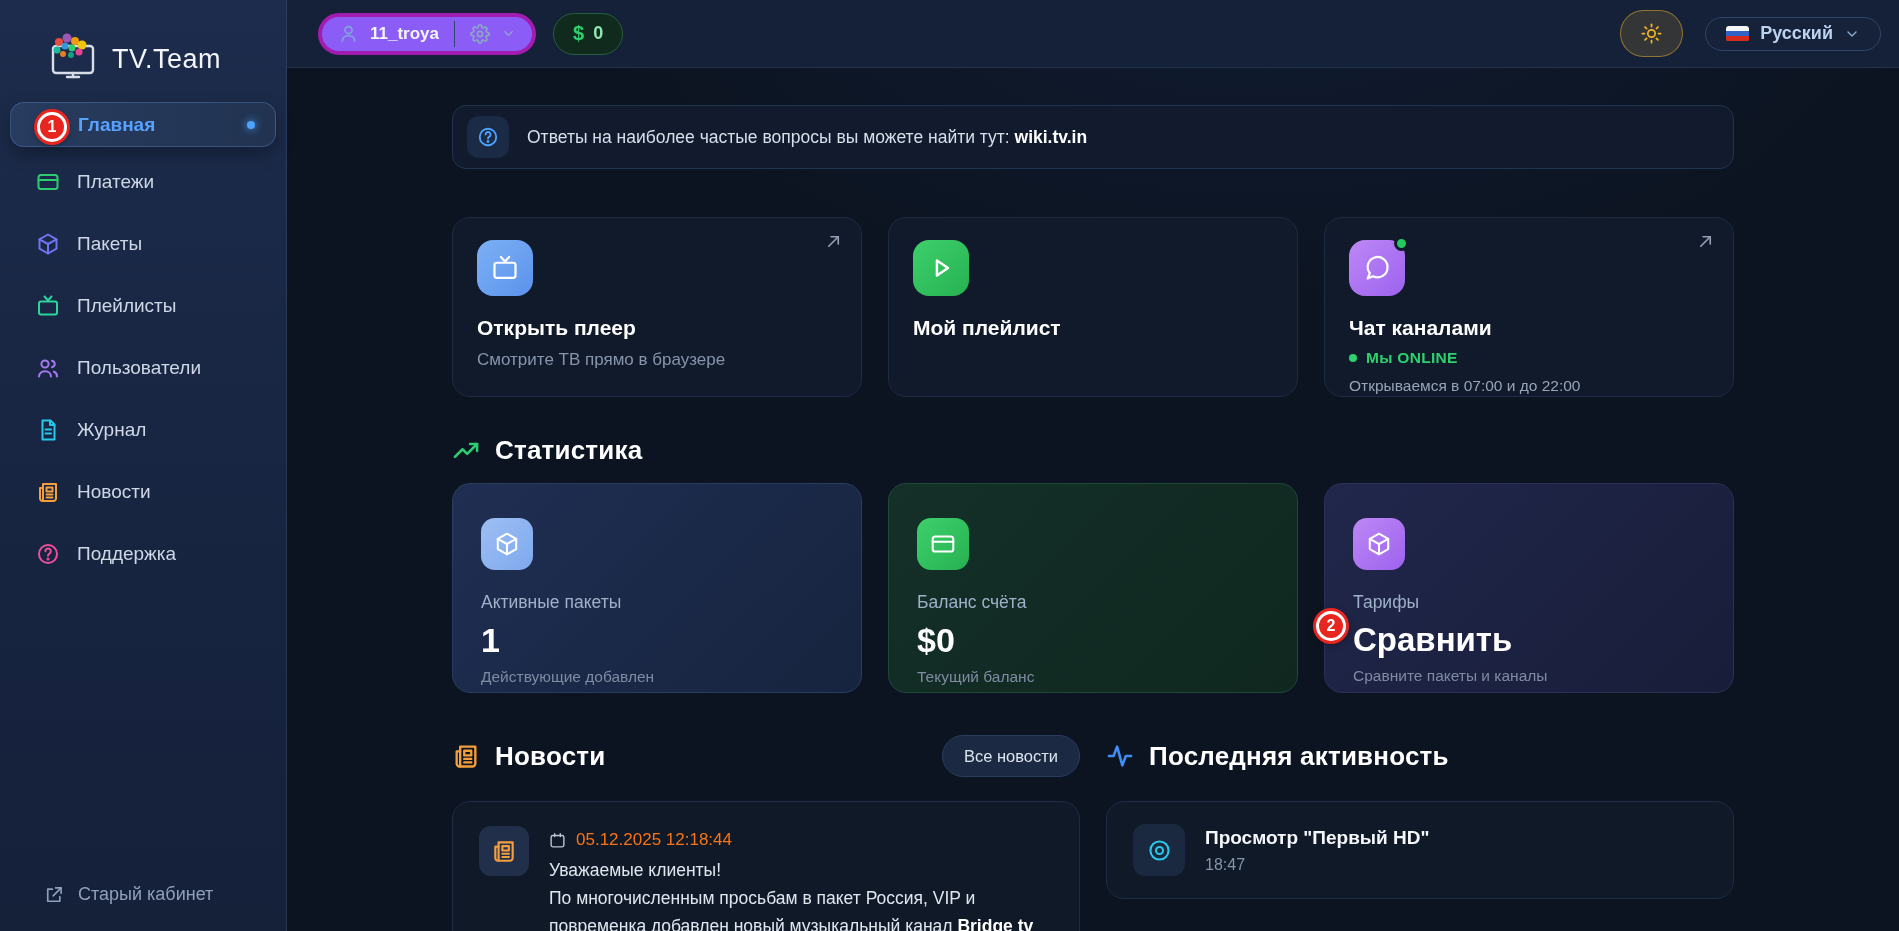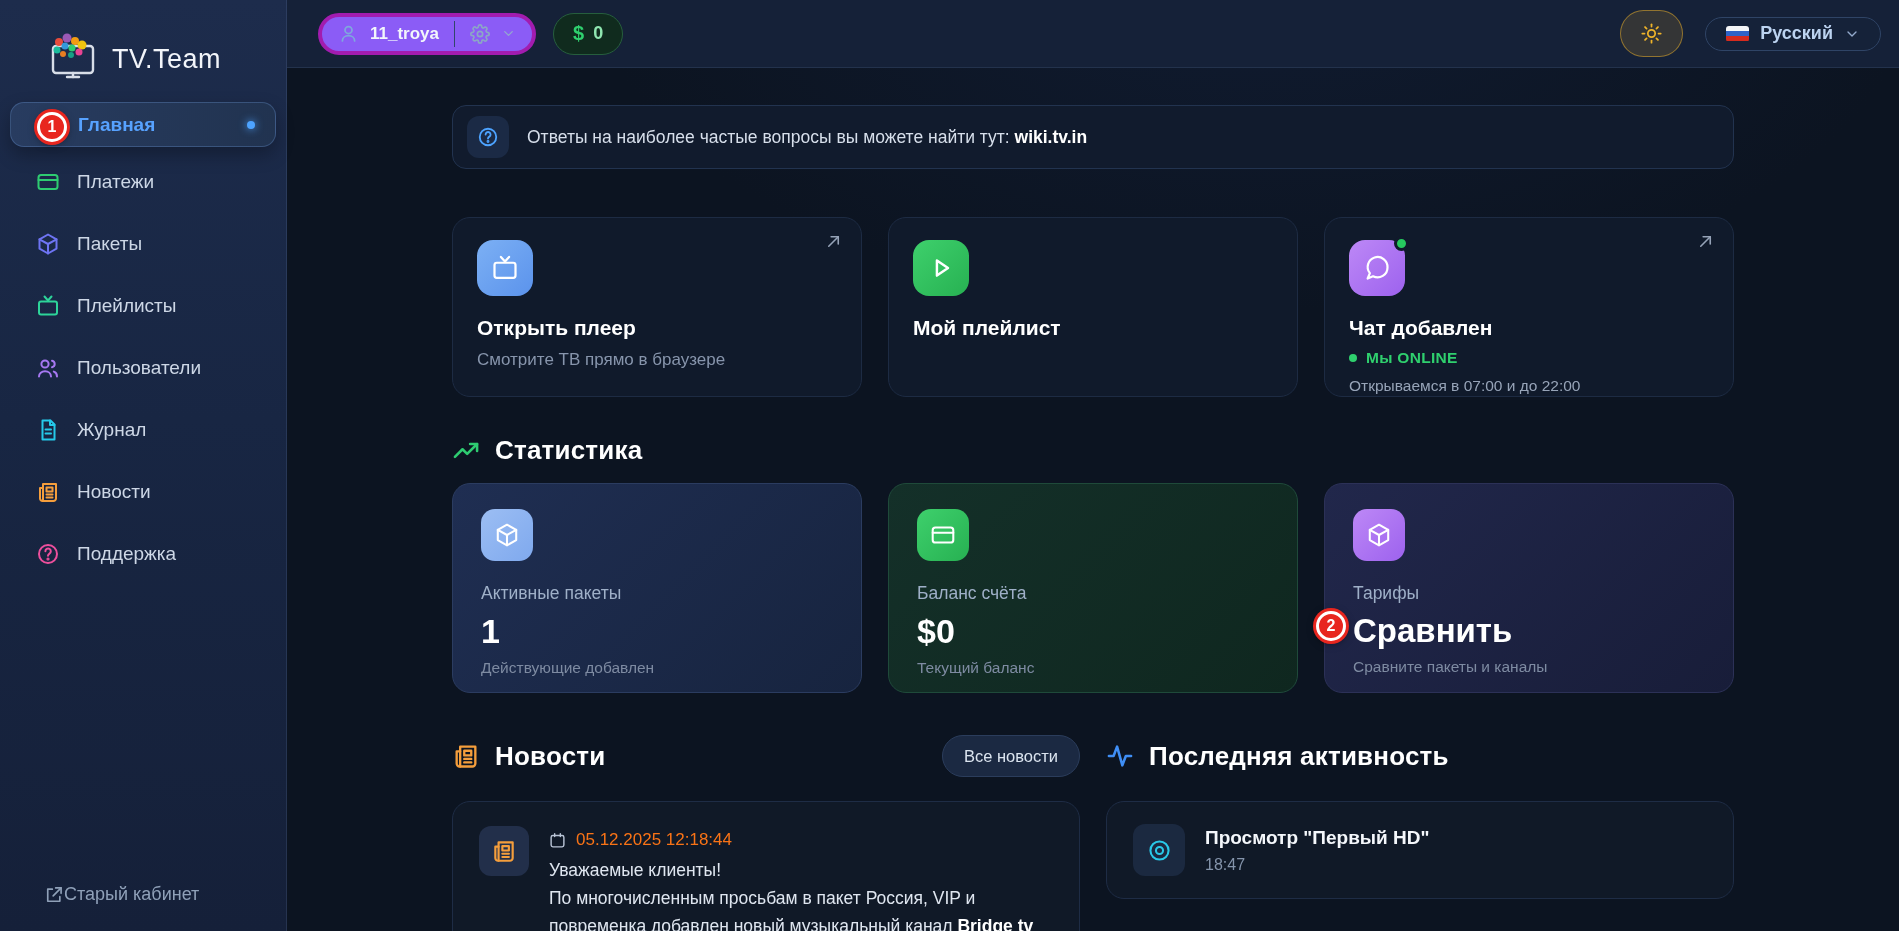--- a/index.html
+++ b/index.html
@@ -39,21 +39,21 @@
   .nav-ic { width:24px; height:24px; flex:0 0 24px; }
   .c-blue   { color:#57a2ff; }
   .c-green  { color:#2ecc71; }
   .c-indigo { color:#6e74f3; }
   .c-teal   { color:#2dd49a; }
   .c-purple { color:#a678f2; }
   .c-cyan   { color:#25c9ea; }
   .c-orange { color:#f59e3c; }
   .c-pink   { color:#ee4f9d; }
   .sidebar-footer {
-    position:absolute; left:44px; bottom:26px; display:flex; align-items:center; 
+    position:absolute; left:44px; bottom:26px; display:flex; align-items:center; gap:14px;
     color:#8fa0b8; font-size:18px; cursor:pointer;
   }
 
   
   .right-col { flex:1; display:flex; flex-direction:column; height:100%; }
   .topbar {
     height:68px; flex:0 0 68px; background:#152138;
     border-bottom:1px solid rgba(140,170,220,.12);
     display:flex; align-items:center; padding:0 16px 0 31px;
   }
@@ -117,21 +117,21 @@
   .action-sub { margin-top:10px; font-size:17px; color:#8795ac; }
   .online-row { display:flex; align-items:center; gap:9px; margin-top:9px; }
   .online-dot { width:8px; height:8px; border-radius:50%; background:#2fd06e; }
   .online-label { color:#2fd06e; font-weight:800; font-size:15.5px; letter-spacing:.3px; }
   .hours { margin-top:10px; font-size:15.5px; color:#97a4b8; }
 
   .section-head { display:flex; align-items:center; gap:15px; margin-top:38px; }
   .section-title { font-size:26px; font-weight:800; color:#ffffff; letter-spacing:.2px; }
 
   .stats-row { display:grid; grid-template-columns:repeat(3,1fr); gap:26px; margin-top:17px; }
-  .stat-card { height:210px; border-radius:18px; padding:25px 28px; cursor:pointer; }
+  .stat-card { height:210px; border-radius:18px; padding:34px 28px; cursor:pointer; }
   .stat-blue   { background:linear-gradient(135deg,#1f2e52 0%,#17243f 100%); border:1px solid #2b3c60; }
   .stat-green  { background:linear-gradient(135deg,#143029 0%,#0f271f 100%); border:1px solid #1f4a3a; }
   .stat-purple { background:linear-gradient(135deg,#21274b 0%,#181d39 100%); border:1px solid #2c3157; }
   .stat-tile { width:52px; height:52px; border-radius:14px; }
   .stat-label { margin-top:22px; font-size:17.5px; color:#9fb0c8; }
   .stat-value { margin-top:8px; font-size:34px; font-weight:800; color:#ffffff; }
   .stat-sub { margin-top:8px; font-size:15.5px; color:#7e8ba2; }
 
   .bottom-row { display:grid; grid-template-columns:1fr 1fr; gap:26px; margin-top:41px; }
   .bottom-head { display:flex; align-items:center; gap:15px; height:44px; }
@@ -405,21 +405,21 @@
                 <path d="M21 11.5a8.5 8.5 0 0 1-12.4 7.6L4 21l1.9-4.6A8.5 8.5 0 1 1 21 11.5z"></path>
               </svg>
             <span class="tile-online-dot"></span>
           </div>
           <span class="card-arrow">
             <svg class="stroke-ic" width="19" height="19" viewBox="0 0 24 24">
                 <line x1="6" y1="18" x2="18" y2="6"></line>
                 <polyline points="9 6 18 6 18 15"></polyline>
               </svg>
           </span>
-          <div class="action-title">Чат добавлен</div>
+          <div class="action-title">Чат каналами</div>
           <div class="online-row">
             <span class="online-dot"></span>
             <span class="online-label">Мы ONLINE</span>
           </div>
           <div class="hours">Открываемся в 07:00 и до 22:00</div>
         </div>
       </div>
 
       <div class="section-head">
         <span class="c-green">

